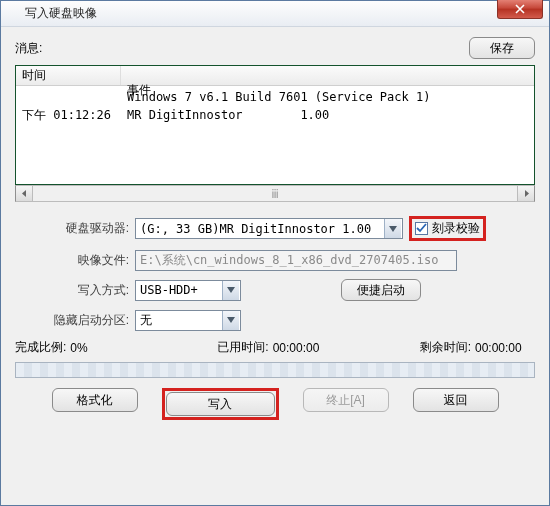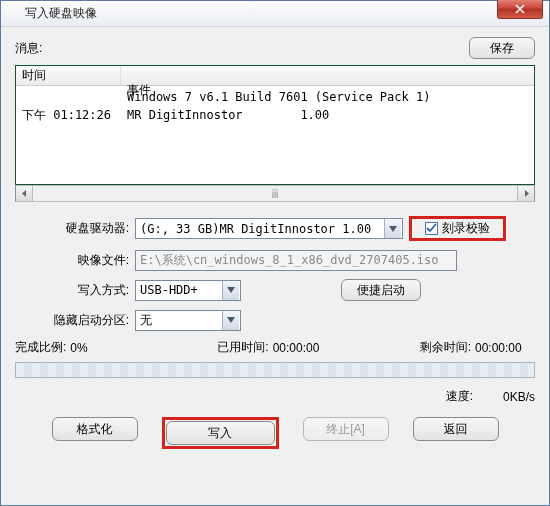--- a/index.html
+++ b/index.html
@@ -110,21 +110,21 @@
   }
   .frow {
     display: flex; align-items: center;
     margin-bottom: 8px;
     min-height: 22px;
   }
   .flabel {
     width: 120px;
     text-align: right;
     padding-right: 6px;
-    color: #000000;
+    color: #404040;
   }
   .combo, .textfield {
     height: 21px;
     border: 1px solid #7c8b9c;
     background: #fff;
     font-size: 12px;
     padding: 0 4px;
   }
   .combo {
     display: inline-flex; align-items: center; justify-content: space-between;
@@ -152,21 +152,21 @@
     margin-left: 8px;
   }
   .chkbox {
     width: 13px; height: 13px;
     border: 1px solid #5977a3;
     background: #fff;
     margin-right: 4px;
     display:flex; align-items:center; justify-content:center;
   }
   .chkbox svg { display:block; }
-  .redbox { border: 3px solid #d4221f; padding: 1px 13px; display:inline-flex; align-items:center; }
+  .redbox { border: 3px solid #d4221f; padding: 1px 3px; display:inline-flex; align-items:center; }
   .method-combo { width: 106px; }
   .quick-btn { margin-left: 100px; width: 80px; }
   .hidden-combo { width: 106px; }
   .progress-row {
     display:flex; align-items:center;
     margin: 4px 0 6px 0;
   }
   .progress-row .plabel { padding-right: 4px; }
   .progress-row .gap { flex: 1; }
   .progress-row .val { min-width: 74px; display:inline-block; }
@@ -306,24 +306,20 @@
         <span class="gap"></span>
         <span class="plabel">已用时间:</span>
         <span class="val">00:00:00</span>
         <span class="gap"></span>
         <span class="plabel">剩余时间:</span>
         <span class="val" style="min-width:60px">00:00:00</span>
       </div>
 
       <div class="progressbar"></div>
 
-      <div class="speed-row">
-        <span class="slabel">速度:</span>
-        <span>0KB/s</span>
-      </div>
 
       <div class="action-row">
         <button class="btn">格式化</button>
         <span class="write-wrap">
           <button class="btn">写入</button>
         </span>
         <button class="btn disabled">终止[A]</button>
         <button class="btn">返回</button>
       </div>
 

